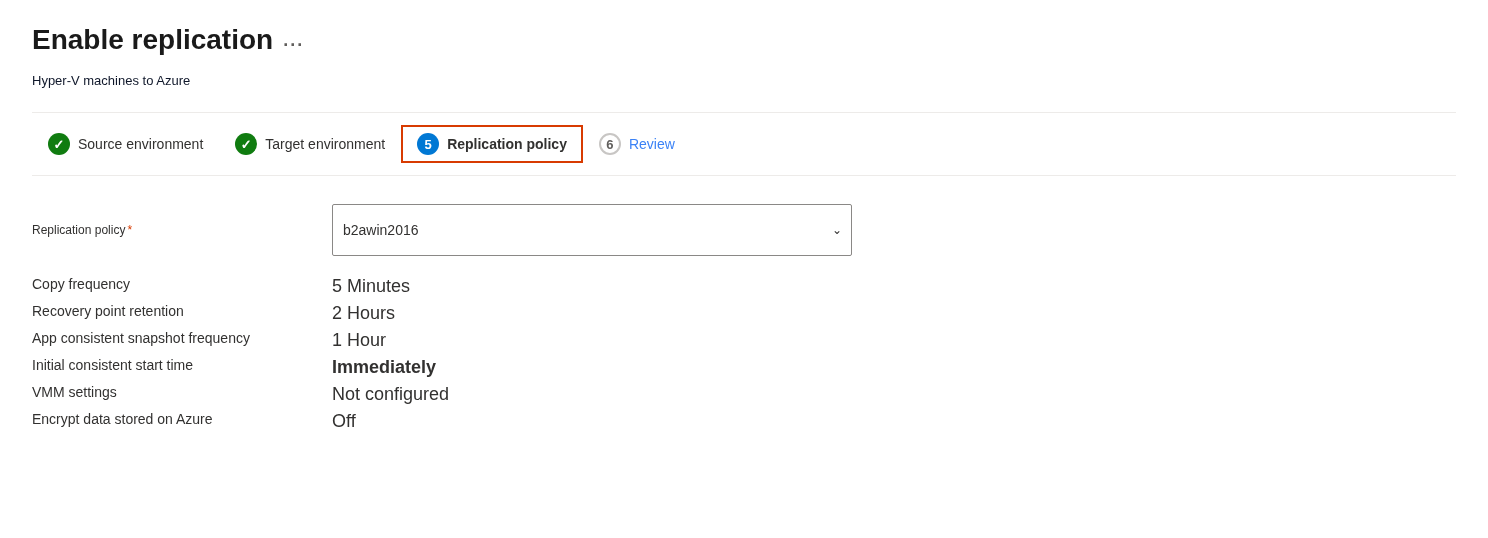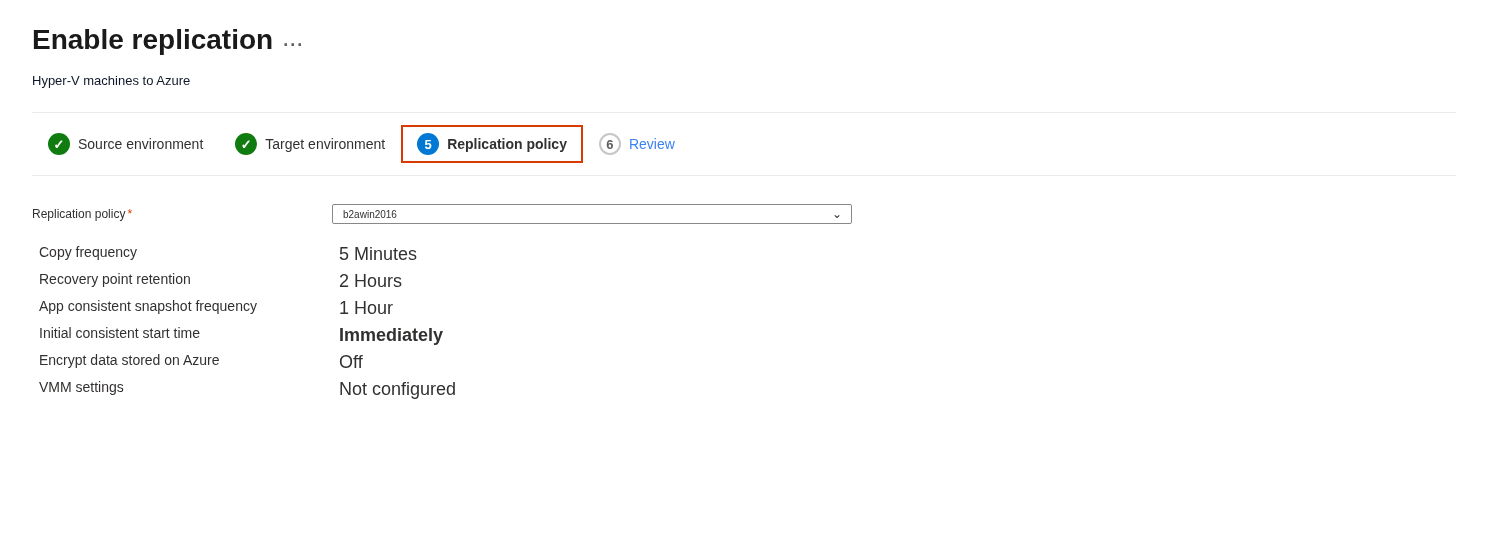--- a/index.html
+++ b/index.html
@@ -125,25 +125,25 @@
       margin-left: 2px;
     }
 
     .select-wrapper {
       position: relative;
       width: 520px;
     }
 
     .select-wrapper select {
       width: 100%;
-      height: 20px;
+      height: 52px;
       border: 1px solid #8a8886;
       border-radius: 2px;
       padding: 0 10px;
-      font-size: 10px;
+      font-size: 14px;
       color: #323130;
       background: white;
       appearance: none;
       -webkit-appearance: none;
       cursor: pointer;
     }
 
     .select-arrow {
       position: absolute;
       right: 10px;
@@ -156,21 +156,20 @@
 
     
     .info-section {
       margin-top: 20px;
     }
 
     .info-row {
       display: flex;
       align-items: flex-start;
       margin-bottom: 6px;
-      margin-left: 7px;
     }
 
     .info-label {
       width: 300px;
       font-size: 14px;
       color: #323130;
       flex-shrink: 0;
     }
 
     .info-value {
@@ -249,23 +248,23 @@
       <div class="info-label">App consistent snapshot frequency</div>
       <div class="info-value">1 Hour</div>
     </div>
 
     <div class="info-row">
       <div class="info-label">Initial consistent start time</div>
       <div class="info-value bold">Immediately</div>
     </div>
 
     <div class="info-row">
+      <div class="info-label">VMM settings</div>
+      <div class="info-value">Not configured</div>
+    </div>
+
+    <div class="info-row">
       <div class="info-label">Encrypt data stored on Azure</div>
       <div class="info-value">Off</div>
     </div>
 
-    <div class="info-row">
-      <div class="info-label">VMM settings</div>
-      <div class="info-value">Not configured</div>
-    </div>
-
   </div>
 </div>
 
 </body></html>

